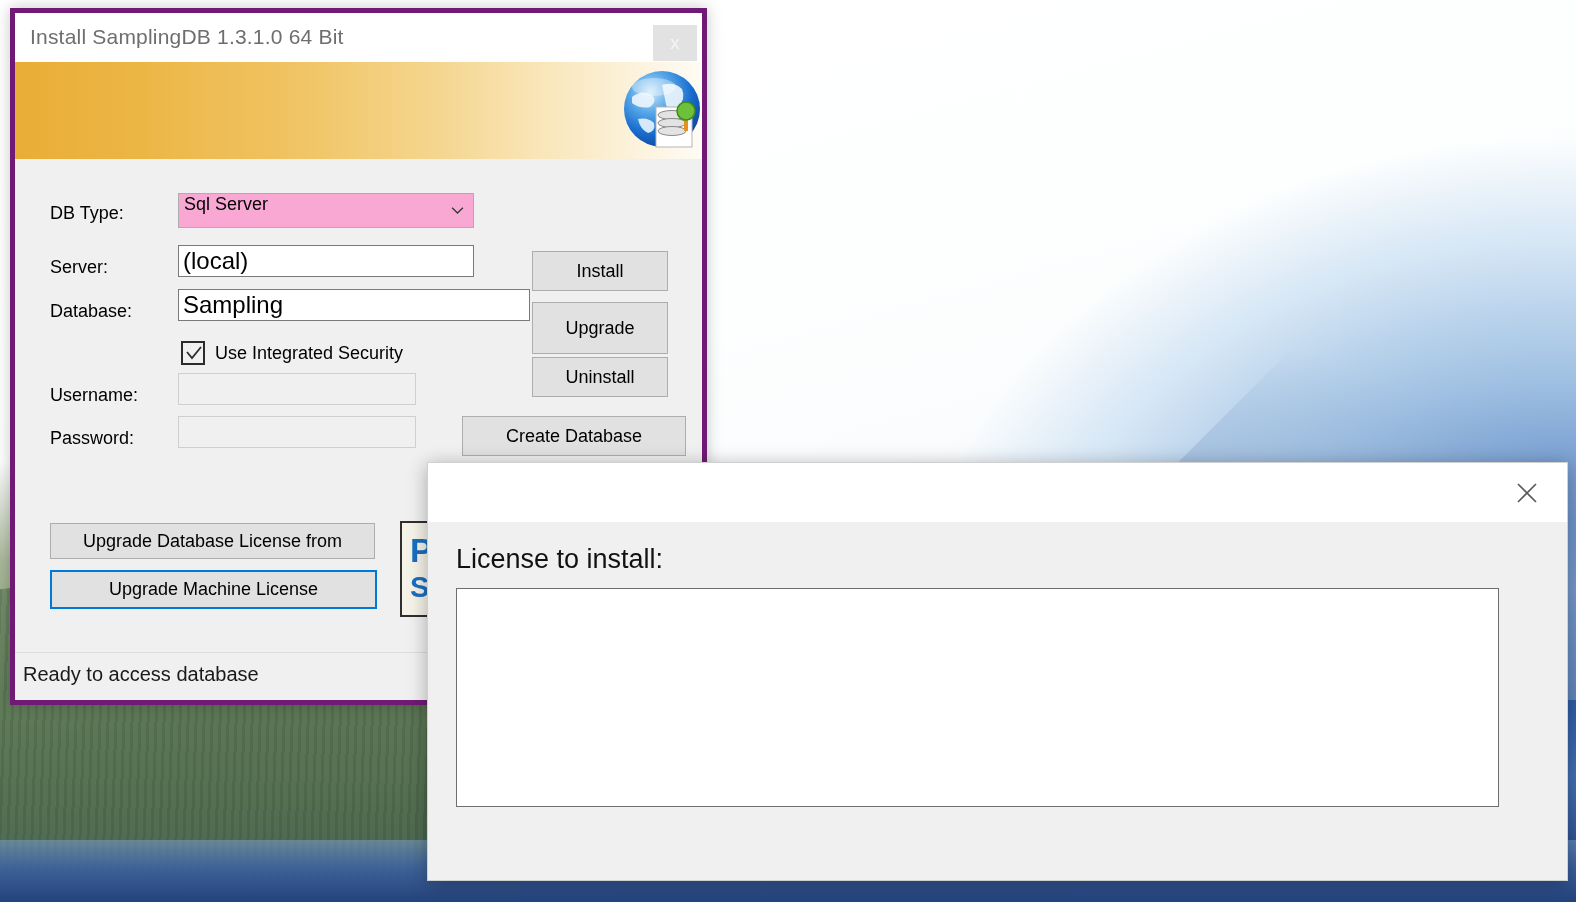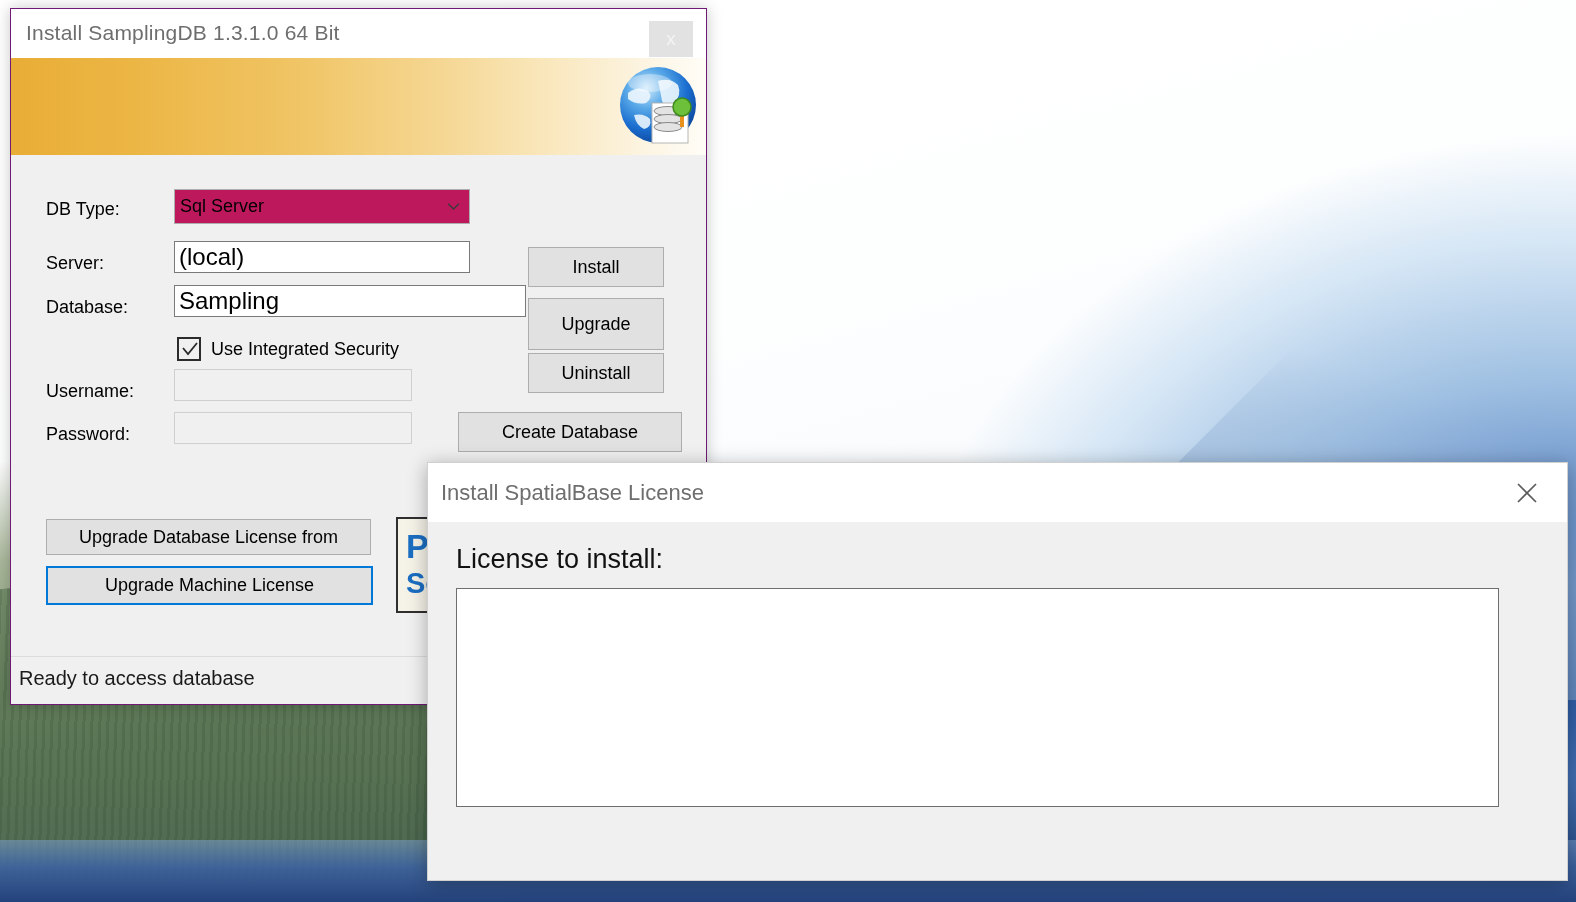--- a/index.html
+++ b/index.html
@@ -92,21 +92,21 @@
     font-family: "Liberation Sans", sans-serif;
     white-space: nowrap;
   }
 
   
   #dlg1 {
     position: absolute;
     left: 10px; top: 8px;
     width: 697px; height: 697px;
     background: #f0f0f0;
-    border: 1px solid #701a75;
+    border: 5px solid #701a75;
     box-sizing: border-box;
     box-shadow: 0 0 14px rgba(0,0,0,0.22);
     overflow: hidden;
   }
   #dlg1 .titlebar {
     position: absolute; left: 0; top: 0;
     width: 695px; height: 48px;
     background: #ffffff;
     border-bottom: 1px solid #ffffff;
   }
@@ -149,25 +149,24 @@
   }
   #dlg1 .statustext {
     position: absolute; left: 8px; top: 10px;
     font-size: 20px;
     color: #1a1a1a;
     font-family: "Liberation Sans", sans-serif;
   }
 
   .combo {
     position: absolute;
-    background: #be185d;
+    background: #f9a8d4;
     border: 1px solid #adadad;
     box-sizing: border-box;
     display: flex;
-    align-items: center;
     font-size: 18px;
     padding-left: 5px;
     color: #000;
   }
   .combo .arrow {
     position: absolute; right: 9px; top: 50%;
     transform: translateY(-55%);
     width: 13px; height: 13px;
   }
 
@@ -338,21 +337,20 @@
   </div>
 
   <div class="statusbar">
     <div class="statustext">Ready to access database</div>
   </div>
 </div>
 
 <div id="dlg2">
 
   <div class="titlebar">
-    <div class="titletext">Install SpatialBase License</div>
     <div class="closebtn">
       <svg viewBox="0 0 24 24" width="24" height="24">
         <path d="M3 3 L21 21 M21 3 L3 21" stroke="#5b5b5b" stroke-width="1.7" fill="none"></path>
       </svg>
     </div>
   </div>
 
   <div class="body">
     <div class="lbl">License to install:</div>
 

